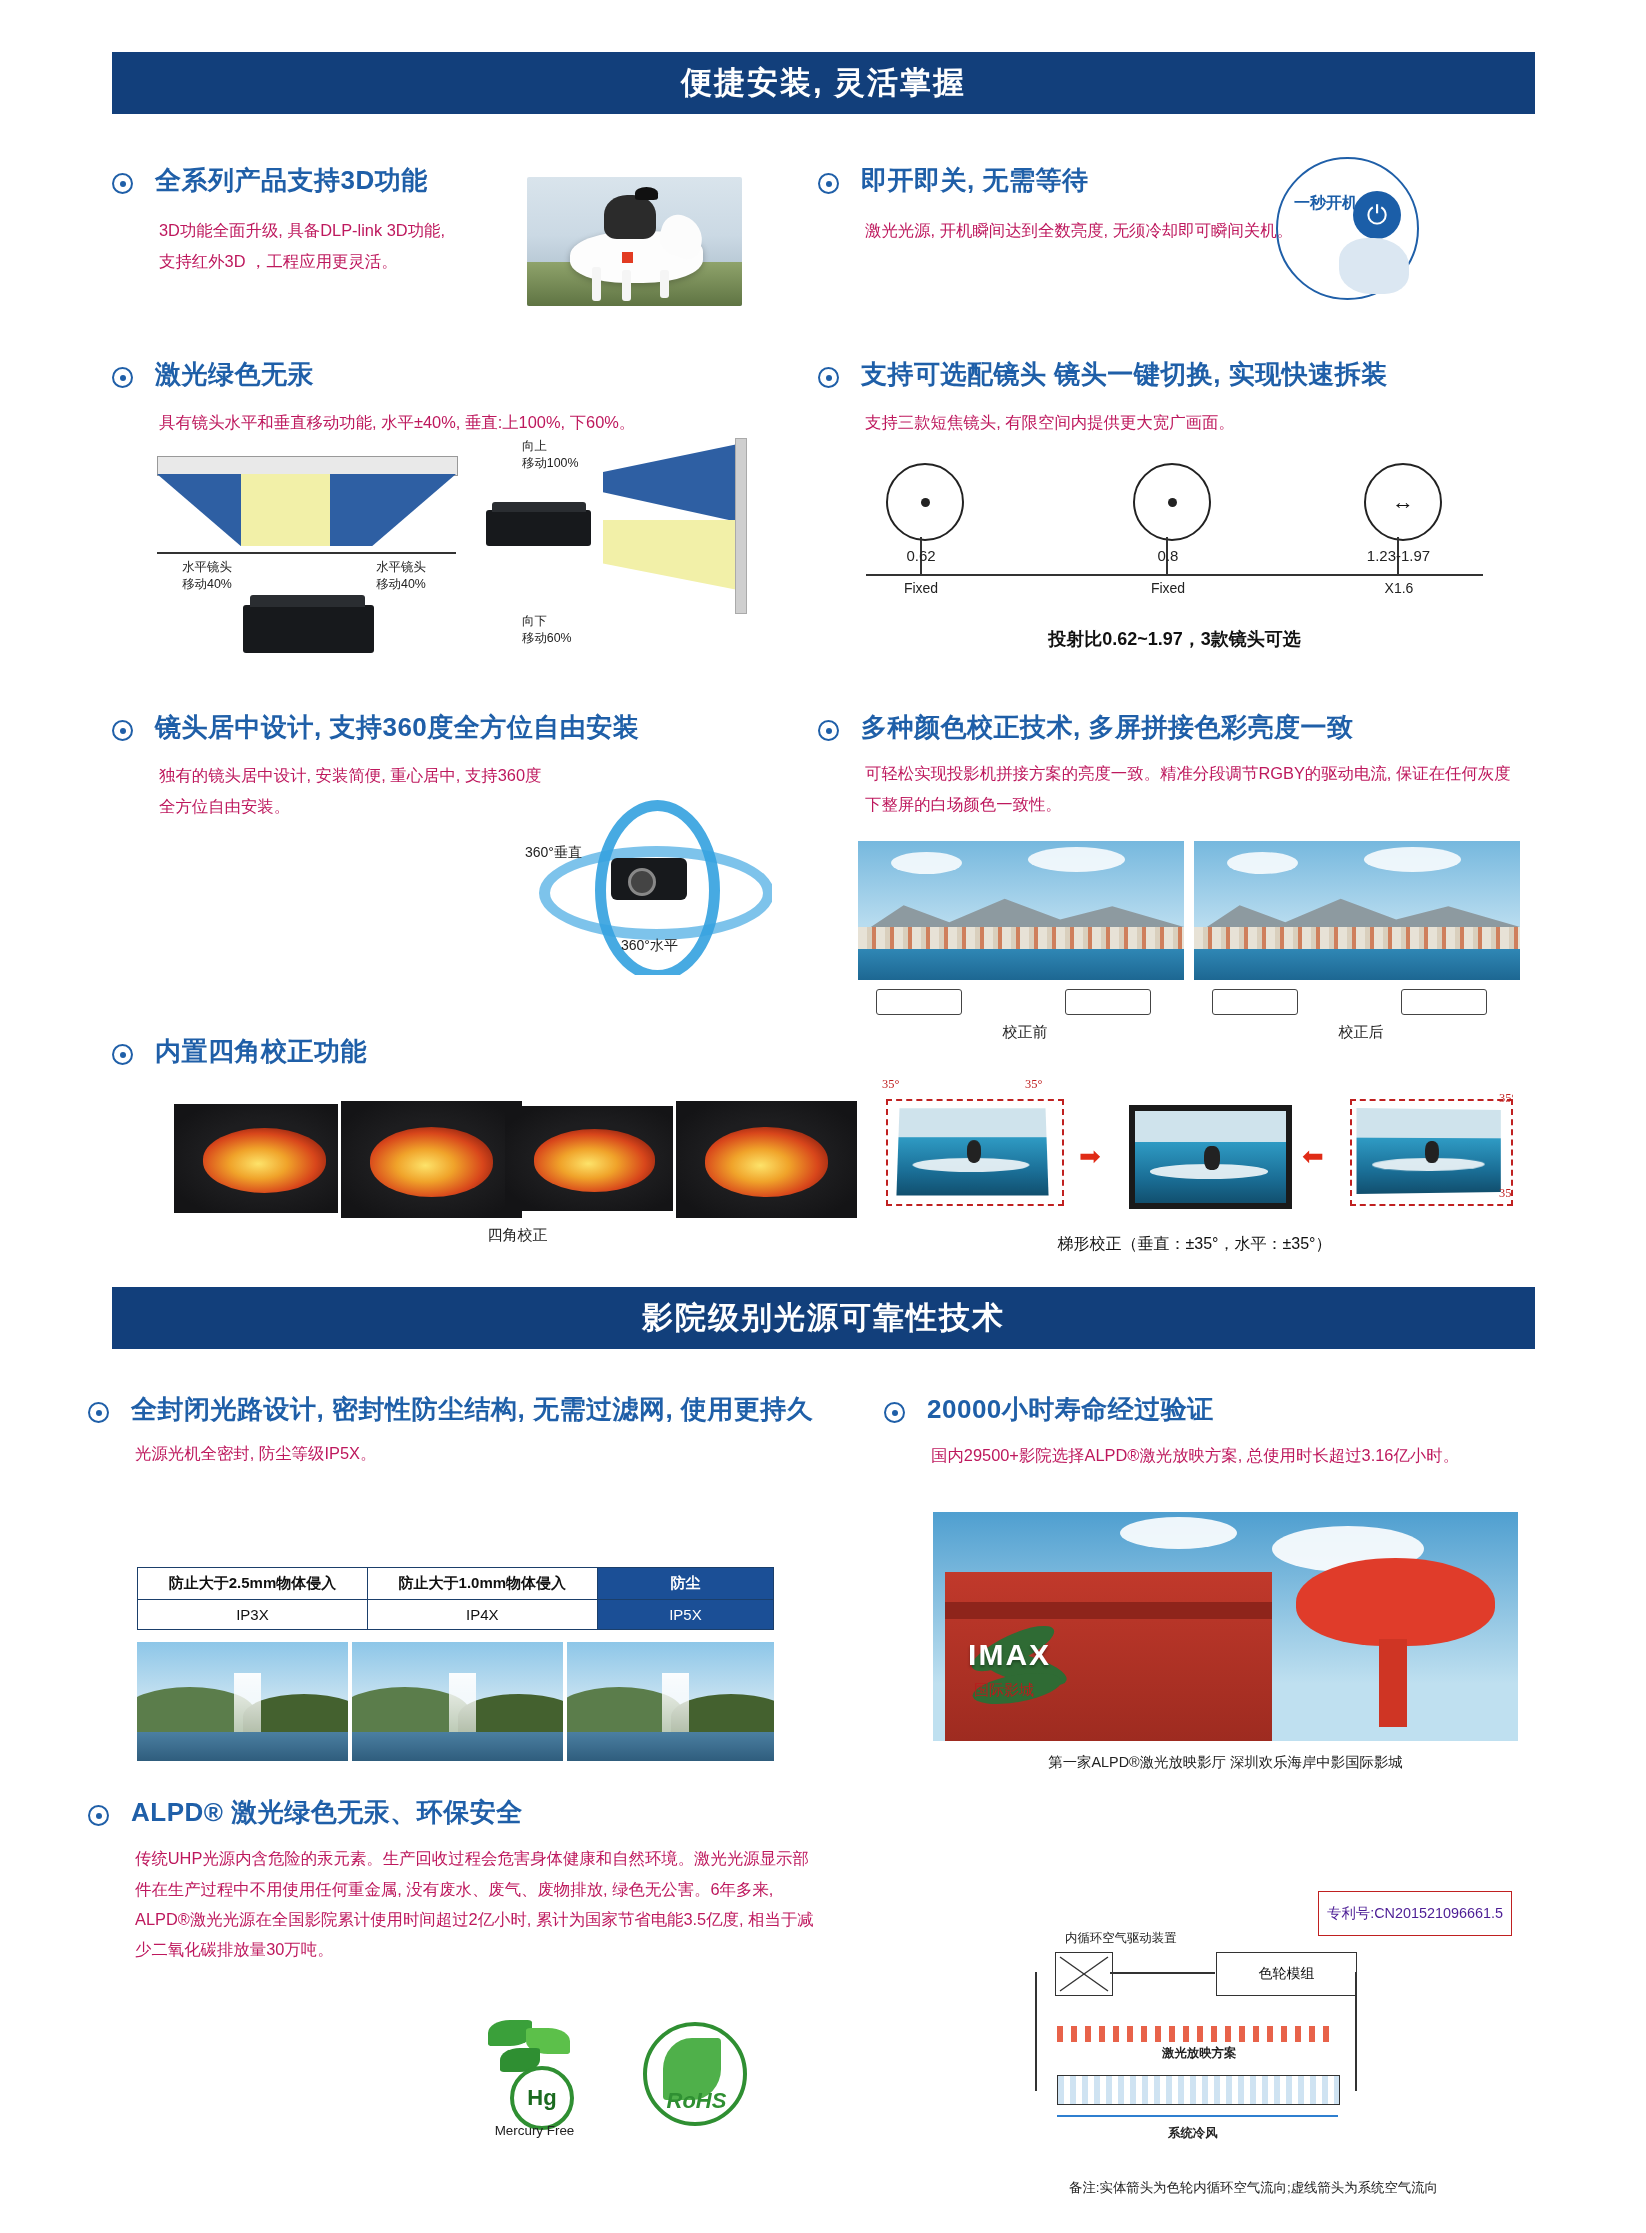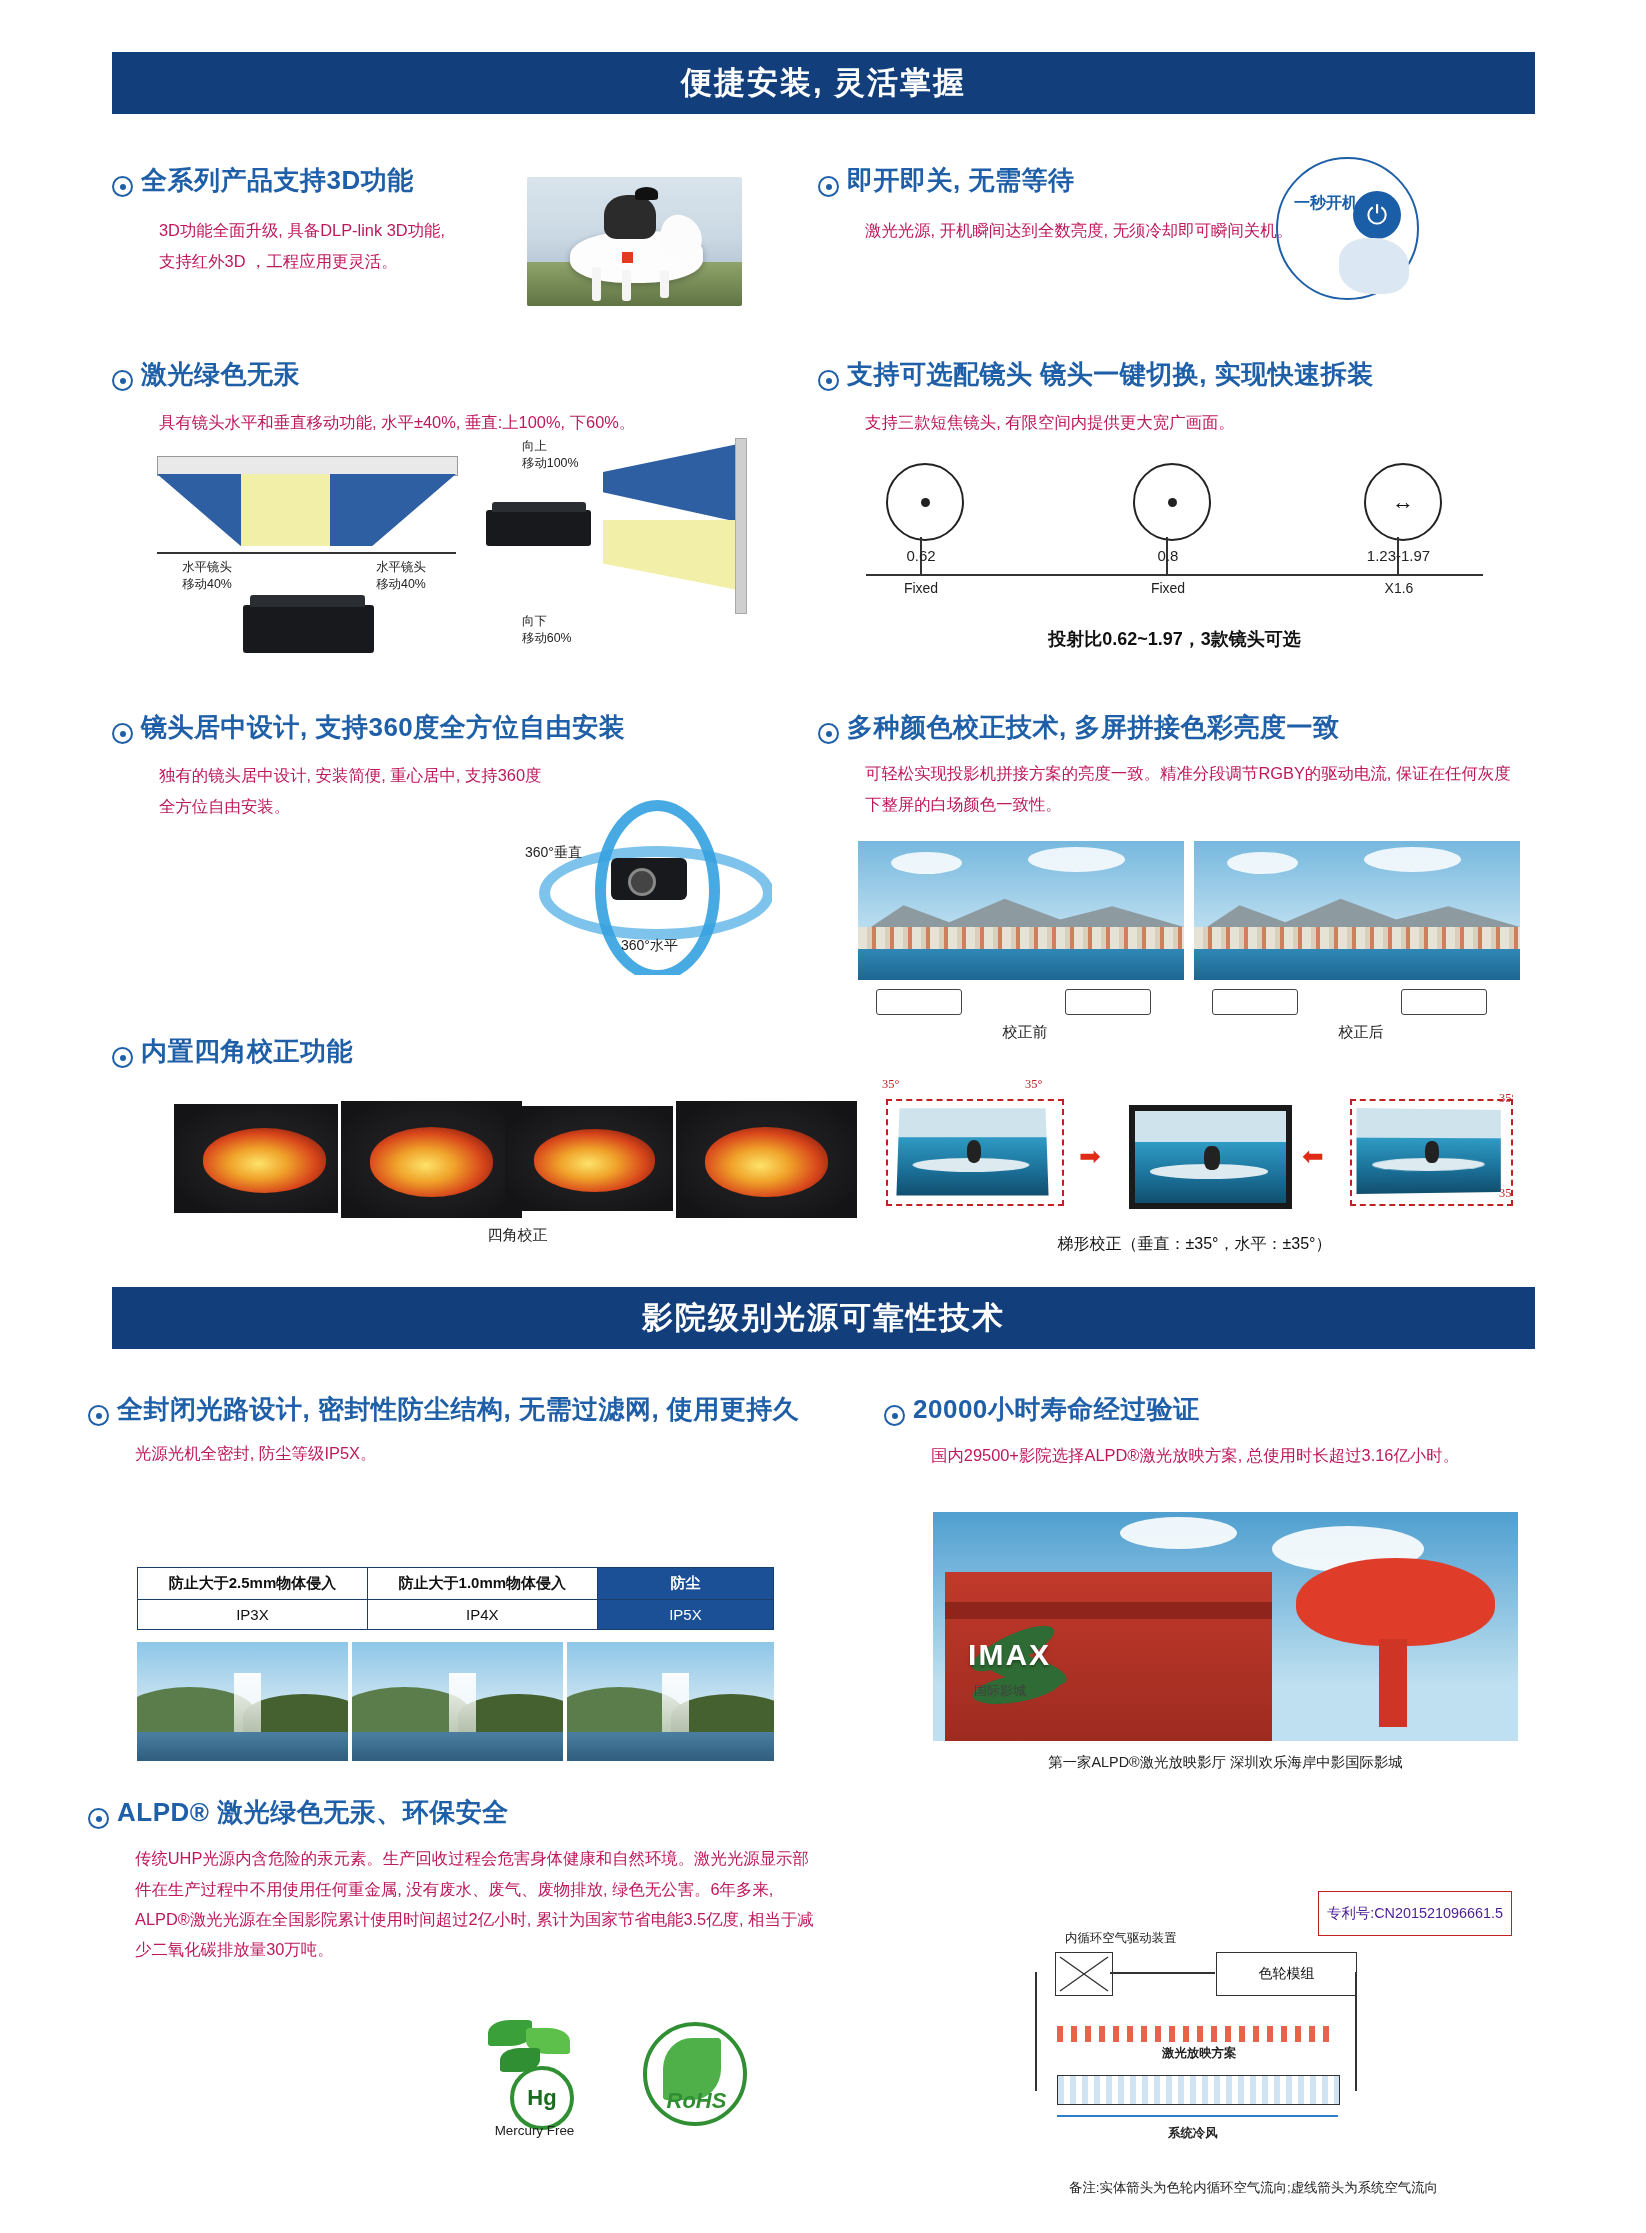--- a/index.html
+++ b/index.html
@@ -31,21 +31,21 @@
     display:inline-block;width:17px;height:17px;border-radius:50%;
     border:2.5px solid #1f5fa8;position:relative;flex:0 0 auto;
     margin-top:6px;
   }
   .bullet::after{
     content:"";position:absolute;left:50%;top:50%;
     width:6px;height:6px;border-radius:50%;background:#1f5fa8;
     transform:translate(-50%,-50%);
   }
   .head{
-    display:flex;align-items:flex-end;gap:8px;
+    display:flex;align-items:center;gap:22px;
   }
   .head .htxt{
     color:#1f5fa8;font-size:26px;font-weight:bold;line-height:1.28;
     letter-spacing:0.5px;
   }
   .body-txt{
     font-size:16.4px;line-height:1.85;color:#be185d;
   }
   .caption{font-size:15px;color:#222;text-align:center;}
   .tiny{font-size:12.4px;color:#222;}
@@ -140,21 +140,21 @@
     background:linear-gradient(180deg,#c1392b,#9e2b20);}
   .imax .bldg .band{position:absolute;left:0;top:18%;width:100%;height:10%;background:#8e241b;}
   .imax .tree{position:absolute;right:4%;bottom:6%;width:34%;height:74%;}
   .imax .tree .cap{position:absolute;left:0;top:0;width:100%;height:52%;
     background:#e03c2a;border-radius:50% 50% 44% 44%;}
   .imax .tree .stem{position:absolute;left:42%;top:48%;width:14%;height:52%;background:#cf3524;}
   .imax .palm{position:absolute;left:6%;bottom:2%;width:22%;height:46%;}
   .imax .palm .leaf{position:absolute;width:70%;height:26%;background:#2f6b34;border-radius:50%;}
   .imax .txt{position:absolute;left:6%;bottom:30%;color:#fff;font-weight:bold;
     font-size:30px;letter-spacing:2px;text-shadow:0 2px 3px rgba(0,0,0,.35);}
-  .imax .txt2{position:absolute;left:7%;bottom:18%;color:#404040;font-size:13px;}
+  .imax .txt2{position:absolute;left:7%;bottom:18%;color:#b91c1c;font-size:15px;}
 
   
   .leaf-logo{position:relative;}
   .rohs{position:relative;}
 
   
   .dbox{position:absolute;border:1.6px solid #333;background:#fff;
     display:flex;align-items:center;justify-content:center;font-size:14px;}
   .patent{
     border:1.6px solid #c02020;color:#4c1d95;font-size:14.4px;

